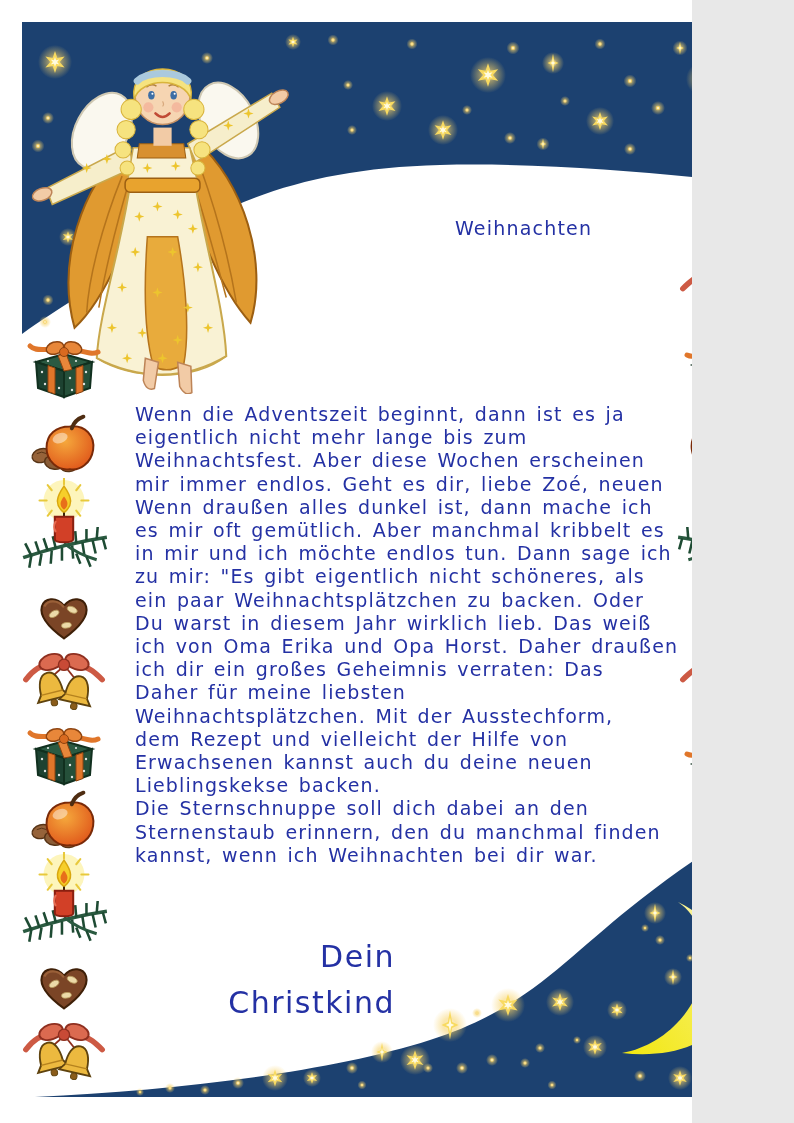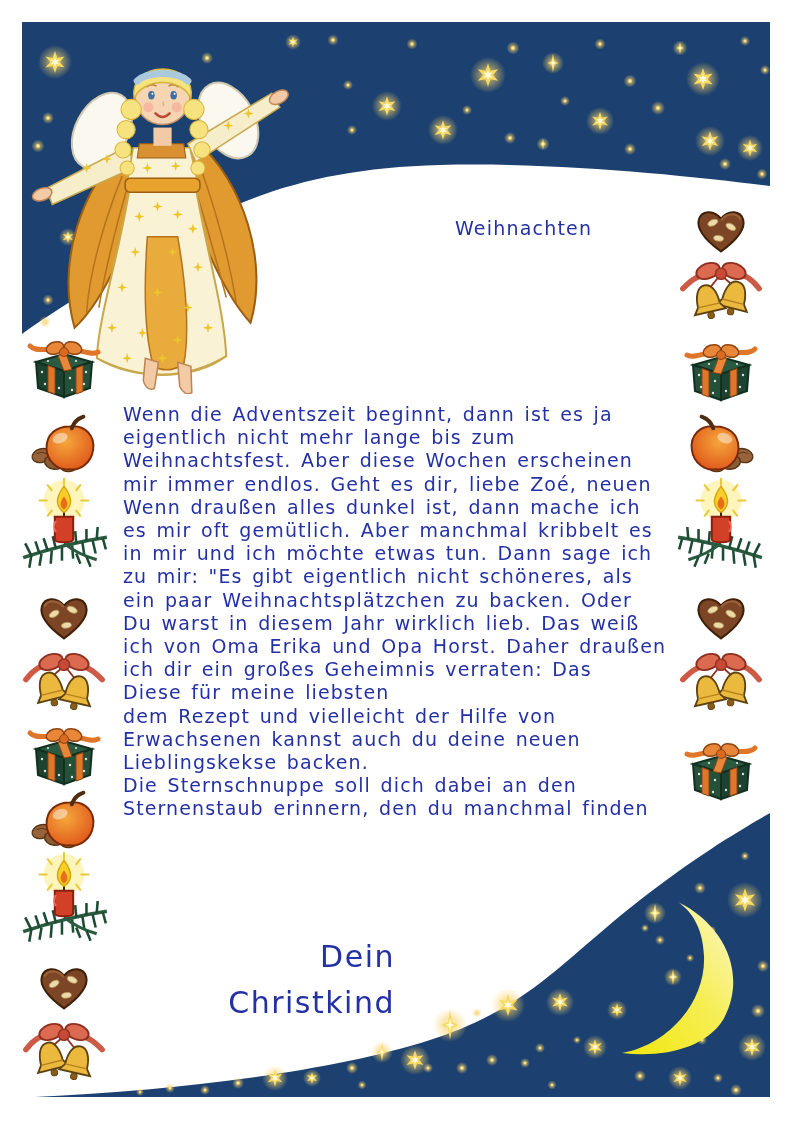--- a/index.html
+++ b/index.html
@@ -1,25 +1,25 @@
 <!DOCTYPE html>
 <html><head>
 <meta charset="utf-8">
 <style>
   html,body{margin:0;padding:0;background:#e8e8e8}
-  .page{position:relative;width:794px;height:1123px;background:#ffffff;overflow:hidden;
+  .page{position:relative;width:692px;height:1123px;background:#ffffff;overflow:hidden;
         font-family:"DejaVu Sans","Liberation Sans",sans-serif}
   .sky{position:absolute;left:0;top:0;width:794px;height:1123px;z-index:0}
   .angel{position:absolute;left:26px;top:24px;width:268px;height:370px;z-index:2}
   .deco{position:absolute;z-index:3}
   .mir{transform:scaleX(-1)}
   .txt{position:absolute;color:var(--ink,#2431a4);z-index:4}
   .header-label{left:455px;top:217px;font-size:19px;letter-spacing:1.2px}
   .title{left:301px;top:312px;font-size:31px;letter-spacing:1.5px}
-  .body-text{left:123px;top:403px;font-size:19px;line-height:23.2px;letter-spacing:1.1px;word-spacing:2.5px;white-space:nowrap}
+  .body-text{left:135px;top:403px;font-size:19px;line-height:23.2px;letter-spacing:1.1px;word-spacing:2.5px;white-space:nowrap}
   .signature{left:170px;top:934px;width:225px;text-align:right;font-size:30px;line-height:46px;letter-spacing:1.5px}
   .defs-holder{position:absolute;width:0;height:0;overflow:hidden}
 </style>
 </head>
 <body>
 
 <div class="page" style="--navy: #1c4170; --ink: #2431a4;">
 
   <svg class="defs-holder" aria-hidden="true">
     <defs>
@@ -327,32 +327,34 @@
   </svg>
 
   <div class="txt header-label">Weihnachten</div>
   <div class="txt body-text">
       <div>Wenn die Adventszeit beginnt, dann ist es ja</div>
       <div>eigentlich nicht mehr lange bis zum</div>
       <div>Weihnachtsfest. Aber diese Wochen erscheinen</div>
       <div>mir immer endlos. Geht es dir, liebe Zoé, neuen</div>
       <div>Wenn draußen alles dunkel ist, dann mache ich</div>
       <div>es mir oft gemütlich. Aber manchmal kribbelt es</div>
-      <div>in mir und ich möchte etwas tun. Dann sage ich</div>
+      <div>in mir und ich möchte endlos tun. Dann sage ich</div>
       <div>zu mir: "Es gibt eigentlich nicht schöneres, als</div>
       <div>ein paar Weihnachtsplätzchen zu backen. Oder</div>
       <div>Du warst in diesem Jahr wirklich lieb. Das weiß</div>
       <div>ich von Oma Erika und Opa Horst. Daher draußen</div>
       <div>ich dir ein großes Geheimnis verraten: Das</div>
-      <div>Diese für meine liebsten</div>
+      <div>Daher für meine liebsten</div>
+      <div>Weihnachtsplätzchen. Mit der Ausstechform,</div>
       <div>dem Rezept und vielleicht der Hilfe von</div>
       <div>Erwachsenen kannst auch du deine neuen</div>
       <div>Lieblingskekse backen.</div>
       <div>Die Sternschnuppe soll dich dabei an den</div>
       <div>Sternenstaub erinnern, den du manchmal finden</div>
+      <div>kannst, wenn ich Weihnachten bei dir war.</div>
     </div>
   <div class="txt signature">
       <div>Dein</div>
       <div>Christkind</div>
     </div>
 
   <div id="left-col">
       <svg viewBox="0 0 80 80" width="80" height="80" class="deco" style="left: 24px; top: 328px;">
         <use href="#g-gift"></use>
       </svg>

